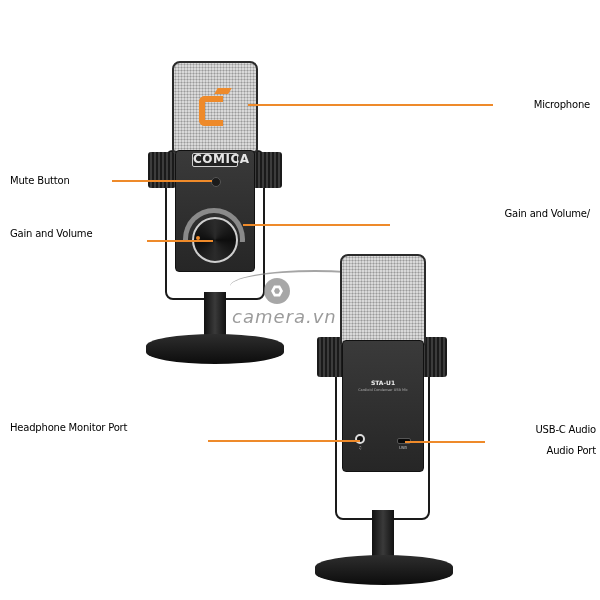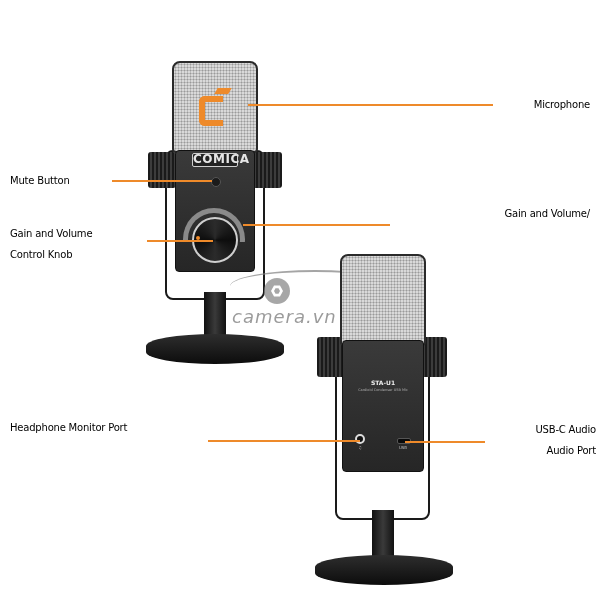--- a/index.html
+++ b/index.html
@@ -105,21 +105,20 @@
 <div class="label right" style="right:10px;top:94px;">
   <span>Microphone</span>
 </div>
 
 <div class="label" style="left:10px;top:170px;">
   <span>Mute Button</span>
 </div>
 
 <div class="label" style="left:10px;top:223px;">
   <span>Gain and Volume</span>
-  <span>Control Knob</span>
 </div>
 
 <div class="label right" style="right:10px;top:203px;">
   <span>Gain and Volume/</span>
 </div>
 
 <div class="label" style="left:10px;top:417px;">
   <span>Headphone Monitor Port</span>
 </div>
 

